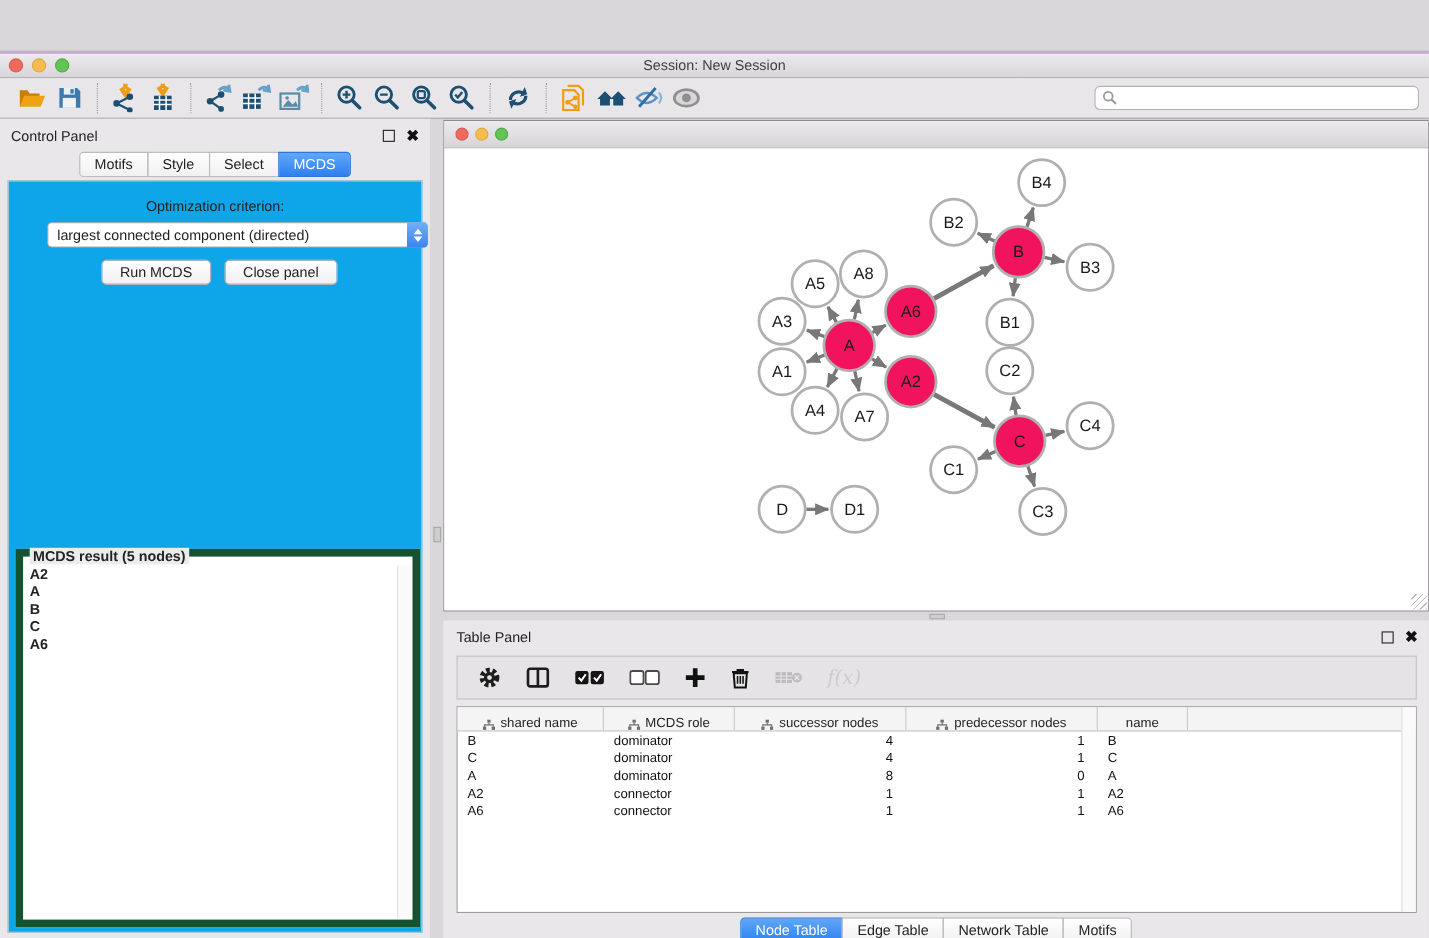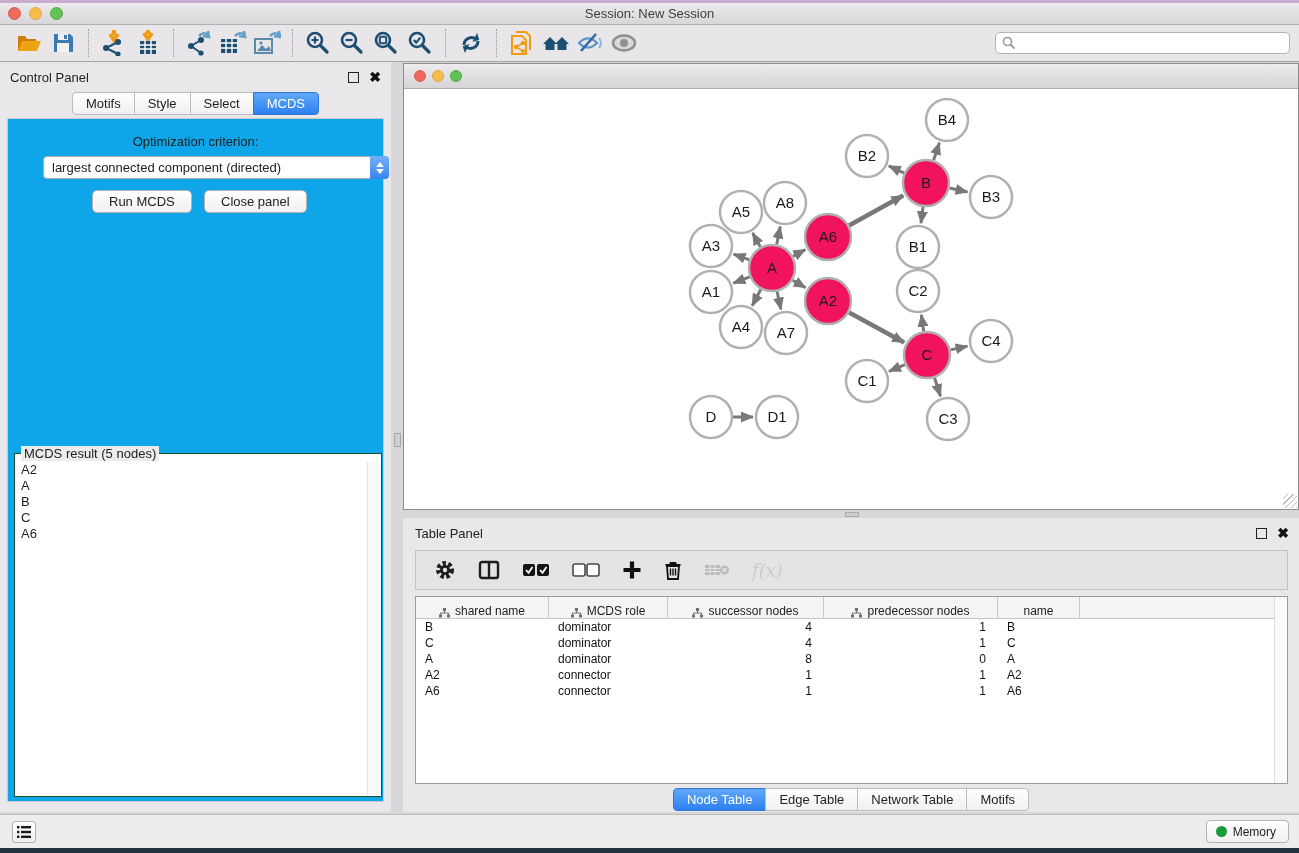--- a/index.html
+++ b/index.html
@@ -1,19 +1,19 @@
 <!DOCTYPE html>
 <html><head>
 <meta charset="utf-8">
 <style>
   * { margin:0; padding:0; box-sizing:border-box; }
   html,body { width:1299px; height:853px; }
   body { position:relative; background:#d9d7d9; font-family:"Liberation Sans",sans-serif; overflow:hidden; color:#222; }
 
-  .abs { position:absolute; }
+  .abs { position:absolute;margin-top:46px; }
 
   
   #desktop-top { top:0; left:0; width:1299px; height:3px; background:#c9abd2; }
   #titlebar { top:3px; left:0; width:1299px; height:22px;
     background:linear-gradient(#eceaec,#d9d6d9); border-bottom:1px solid #b3b0b3;
     display:flex; align-items:center; }
   .light { width:13px; height:13px; border-radius:50%; display:inline-block; margin-right:8px; }
   .light.red { background:#ee6a5f; border:1px solid #d55f55; }
   .light.yellow { background:#f5bd4f; border:1px solid #dfa93f; }
   .light.green { background:#61c454; border:1px solid #52ab47; }
@@ -51,21 +51,21 @@
   #criterion-select .sel-text { flex:1; font-size:13px; padding-left:8px; white-space:nowrap; }
   #criterion-select .stepper { width:19px; height:23px; margin-right:-1px; border-radius:0 4px 4px 0;
     background:linear-gradient(#72b1f8,#3a84f1); display:flex; flex-direction:column; align-items:center; justify-content:center; gap:2px; }
   .tri-up { width:0; height:0; border-left:4px solid transparent; border-right:4px solid transparent; border-bottom:5px solid #fff; }
   .tri-down { width:0; height:0; border-left:4px solid transparent; border-right:4px solid transparent; border-top:5px solid #fff; }
   .mac-btn { position:absolute; height:23px; background:linear-gradient(#ffffff,#f1eff1);
     border:1px solid #b6b3b6; border-radius:5px; font-size:13px; font-family:"Liberation Sans",sans-serif;
     padding:0 16px; cursor:pointer; color:#222; }
 
   #result-box { position:absolute; left:6px; top:334px; width:368px; height:344px;
-    border:1px solid #14532d; background:#fff; }
+    border:7px solid #14532d; background:#fff;font-weight:bold; }
   #result-legend { position:absolute; top:-8px; left:6px; background:#ececec; padding:0 3px; font-size:13px; }
   #result-list { position:absolute; left:1px; top:8px; right:14px; bottom:1px; overflow:hidden; }
   #result-list .ritem { font-size:13px; line-height:16px; padding-left:5px; }
   #result-scroll { position:absolute; top:8px; right:1px; width:13px; bottom:1px; background:#fafafa; border-left:1px solid #e0e0e0; }
 
   
   #v-split-handle { top:433px; left:394px; width:7px; height:14px; background:#d0cdd0; border:1px solid #aaa; }
   #h-split-handle { top:512px; left:845px; width:14px; height:5px; background:#d0cdd0; border:1px solid #aaa; }
 
   

